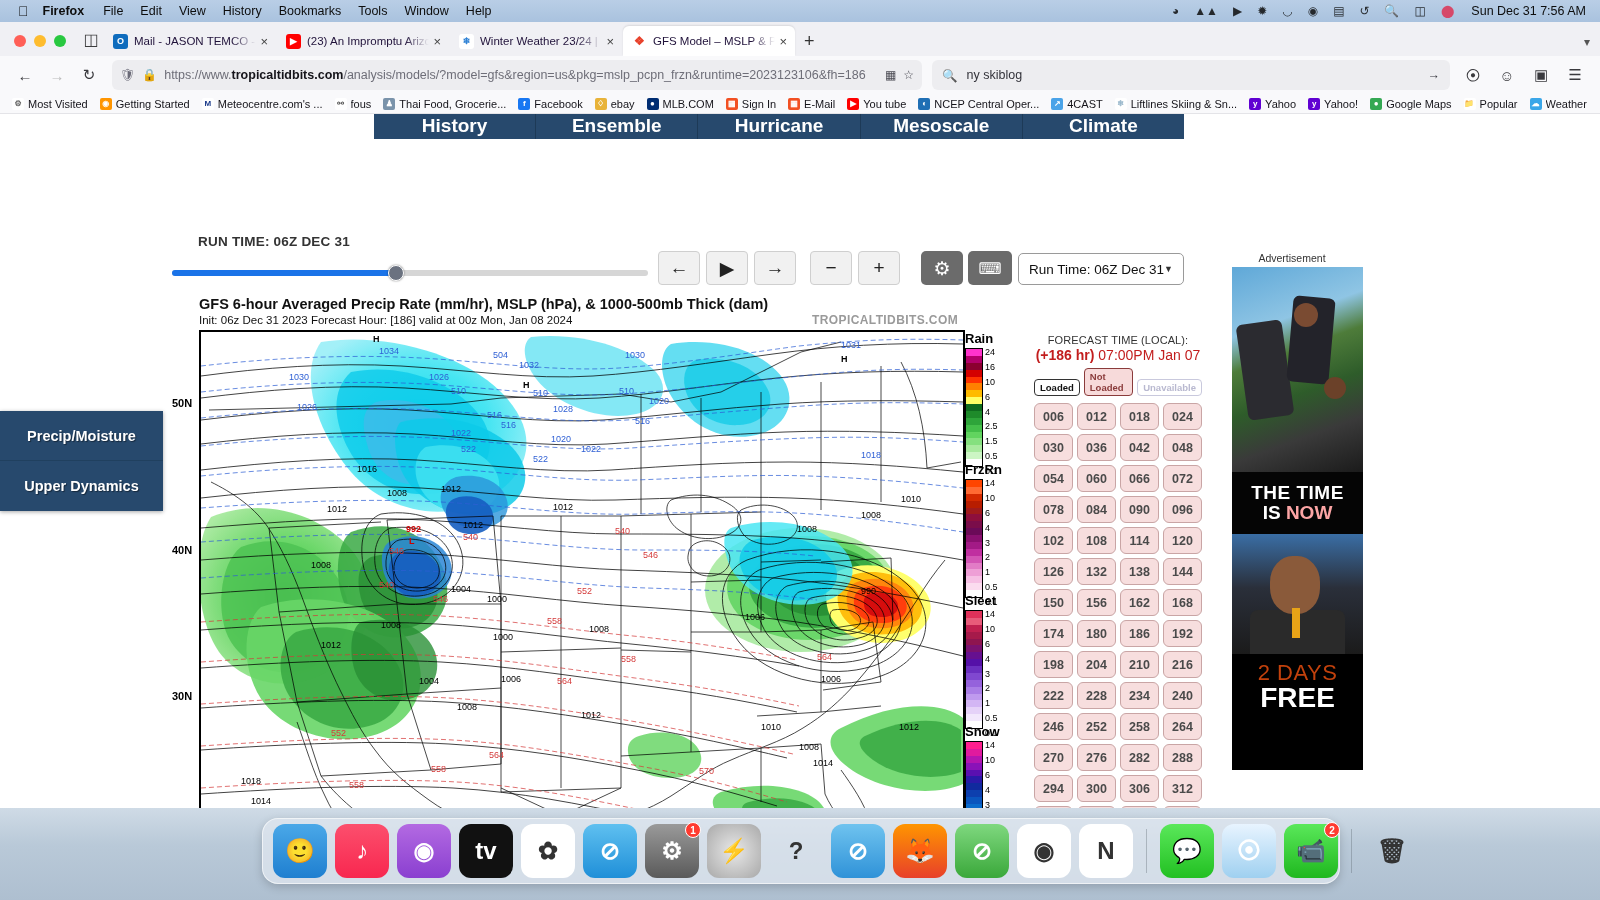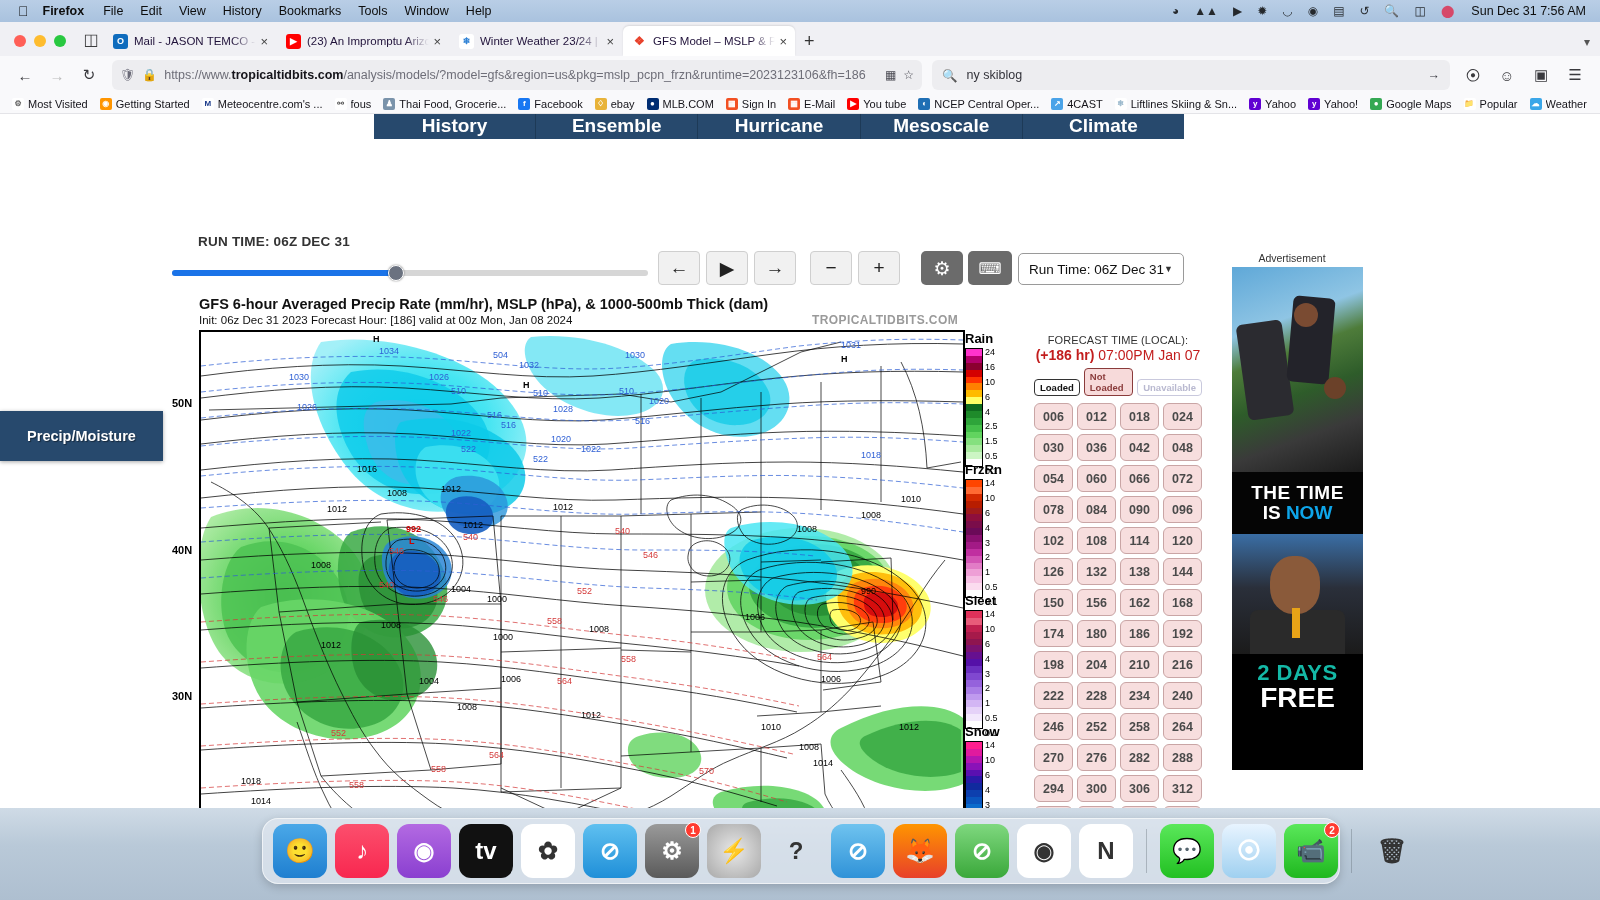--- a/index.html
+++ b/index.html
@@ -146,33 +146,33 @@
   .adimg{ width:131px; height:205px; background:
       linear-gradient(160deg,#5fa8d8 0%,#8fc5e4 28%,#4e7c3a 42%,#2e5c2a 60%,#3a3a3a 78%,#1b1b1b 100%);
       position:relative;}
   .adimg .p1{position:absolute;left:10px;top:55px;width:46px;height:96px;background:#2b2b30;border-radius:6px;transform:rotate(-8deg);}
   .adimg .p2{position:absolute;left:58px;top:30px;width:42px;height:86px;background:#23232a;border-radius:6px;transform:rotate(5deg);}
   .adimg .f1{position:absolute;left:62px;top:36px;width:24px;height:24px;border-radius:50%;background:#7a4b32;}
   .adimg .f2{position:absolute;left:92px;top:110px;width:22px;height:22px;border-radius:50%;background:#6b4129;}
   .adtime{ height:62px; background:#050505; display:flex; flex-direction:column; align-items:center; justify-content:center;}
   .adtime .l1{ color:#fff; font-weight:bold; font-size:19px; letter-spacing:.5px; line-height:1.05;}
   .adtime .l2{ color:#fff; font-weight:bold; font-size:19px; line-height:1.05;}
-  .adtime .l2 em{ color:#0ea5e9; font-style:normal;}
+  .adtime .l2 em{ color:#fca5a5; font-style:normal;}
   .adimg2{ width:131px; height:120px; background:linear-gradient(180deg,#3a6ea5 0%,#2a2f3a 45%,#1b1b1b 100%); position:relative;}
   .adimg2 .face{position:absolute;left:38px;top:22px;width:50px;height:58px;border-radius:45%;background:#8a5a3a;}
   .adimg2 .shirt{position:absolute;left:18px;top:76px;width:95px;height:44px;background:#2a2a2a;border-radius:8px 8px 0 0;}
   .adimg2 .lanyard{position:absolute;left:60px;top:74px;width:8px;height:30px;background:#e8a317;}
   .adbot{ background:#000; padding:8px 4px 6px; text-align:center;}
   .uni{ display:flex; align-items:center; justify-content:center; flex-direction:column; margin-bottom:4px;}
   .uniglobe{ width:36px;height:36px;border-radius:50%;
              background:radial-gradient(circle at 35% 30%,#9fc8ea,#2f6fa8 60%,#17456c);
              border:2px solid #d6b24a; margin-bottom:2px;}
   .unitxt{ color:#fff; font-weight:bold; font-size:14px; letter-spacing:.5px;}
   .unisub{ color:#d6b24a; font-size:6.5px; letter-spacing:1.2px; font-weight:bold;}
-  .d2{ color:#14b8a6; font-weight:bold; font-size:22px; letter-spacing:.5px; line-height:1;}
+  .d2{ color:#c2410c; font-weight:normal; font-size:22px; letter-spacing:.5px; line-height:1;}
   .dfree{ color:#fff; font-weight:bold; font-size:28px; letter-spacing:0px; line-height:1;}
 
   
   .btnblue{ position:absolute; background:#4aa3e8; color:#fff; display:flex; align-items:center; justify-content:center;
             font-size:15.5px; letter-spacing:.4px;}
   .runbtn{ position:absolute; background:#f1f1f1; border:1px solid #ddd; display:flex; align-items:center;
            justify-content:center; gap:5px; padding:0 8px;}
   .runbtn .t{ font-size:12.5px; color:#222; line-height:1.05; text-align:center;}
   .runbtn .ar{ font-size:22px; color:#7a3fd4; line-height:1;}
   .dock{ position:absolute; left:262px; top:818px; width:1078px; height:66px;
@@ -361,20 +361,21 @@
     <div class="topnav">
       <div class="t">History</div>
       <div class="t">Ensemble</div>
       <div class="t">Hurricane</div>
       <div class="t">Mesoscale</div>
       <div class="t">Climate</div>
     </div>
 
     <div class="leftcats">
       <div class="c">Precip/Moisture</div>
+      <div class="c">Upper Dynamics</div>
     </div>
 
     <div class="runtime">RUN TIME: 06Z DEC 31</div>
     <div class="sliderwrap">
       <div class="slider">
         <div class="fill"></div>
         <div class="knob"></div>
       </div>
     </div>
 

